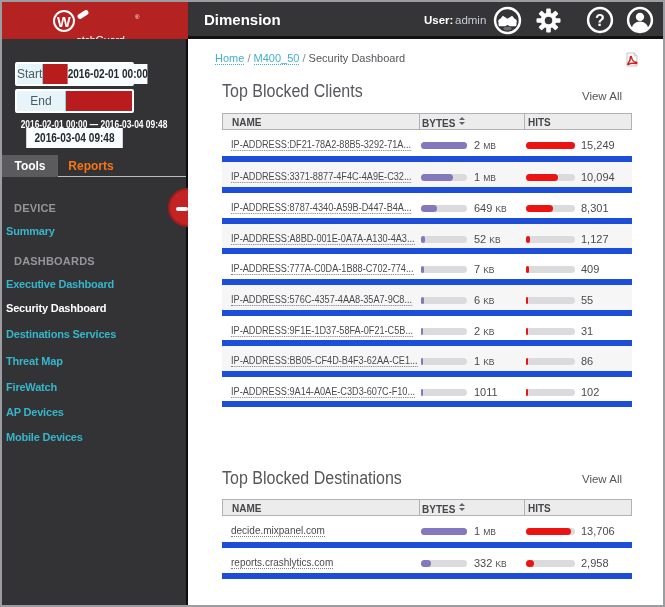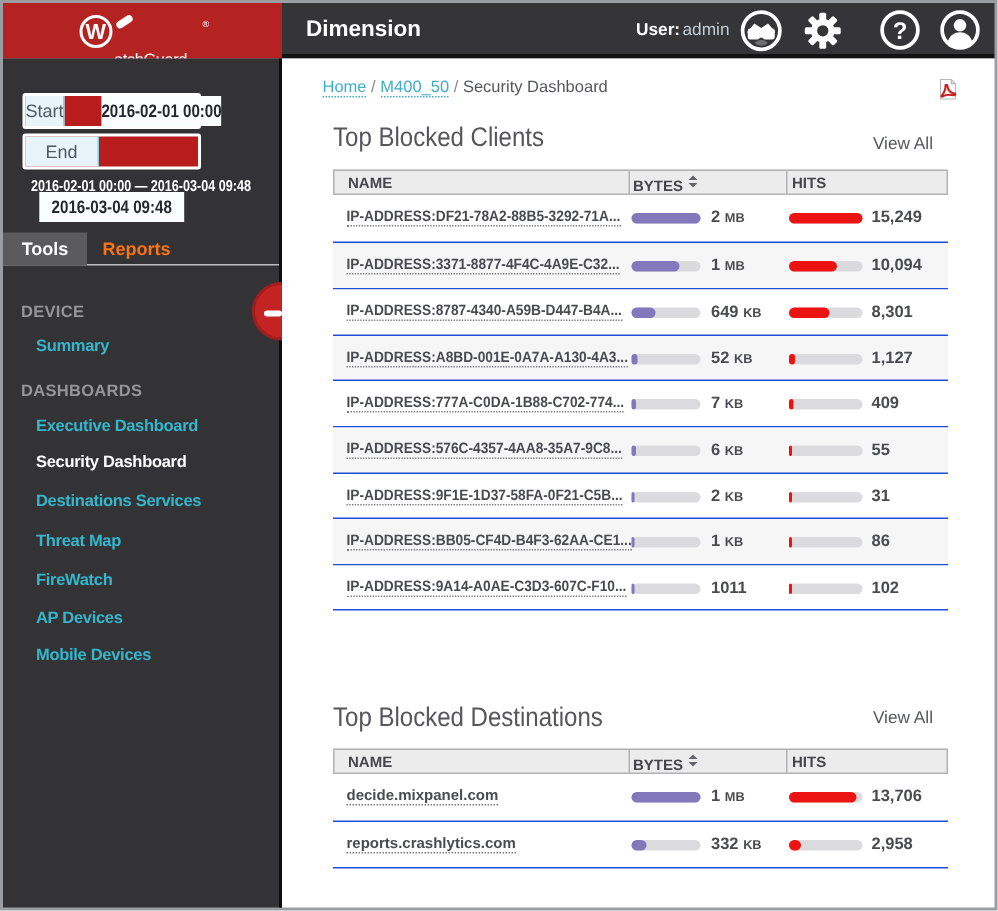--- a/index.html
+++ b/index.html
@@ -27,21 +27,21 @@
 
 
 .dbox { position:absolute; left:13px; width:119px; height:24px; background:#b91c1c; border:2px solid #fff; border-radius:2px; display:flex;gap:17px; }
 .dbox .lab { width:49px; background:#e7f5fb; border-right:1px solid #86d2e4; color:#4b5a62; font-size:12px; line-height:20px; text-align:center; }
 .dbox .val { flex:1; background:#f9fdfe; color:#23292e; font-size:12px; font-weight:bold; line-height:20px; text-align:center; white-space:nowrap; transform:scaleX(0.84); transform-origin:50% 50%; }
 #drange { position:absolute; left:0; top:79px; width:184px; text-align:center; color:#fff; font-size:10.5px; font-weight:bold; transform:scaleX(0.8); transform-origin:50% 50%; white-space:nowrap; }
 #tabs { position:absolute; left:0; top:116px; width:184px; height:22px; border-bottom:1px solid #bcbcbe; }
 #tabtools { position:absolute; left:0; top:0; width:56px; height:22px; background:#5b5b5e; color:#fff; font-size:12px; font-weight:bold; text-align:center; line-height:22px; }
 #tabreports { position:absolute; left:56px; top:0; width:66px; height:22px; color:#f97316; font-size:12px; font-weight:bold; text-align:center; line-height:22px; }
 .mhead { position:absolute; left:12px; color:#96969a; font-size:11px; font-weight:bold; letter-spacing:0.2px; }
-.mitem { position:absolute; left:22px; color:#35b6cc; font-size:11px; font-weight:bold; letter-spacing:-0.2px; }
+.mitem { position:absolute; left:4px; color:#35b6cc; font-size:11px; font-weight:bold; letter-spacing:-0.2px; }
 .mitem.on { color:#fff; }
 #minusbtn { position:absolute; left:168px; top:188px; width:39px; height:39px; border-radius:50%; background:#c42323; border:2px solid #a31c1c; z-index:5; }
 #minusbtn .bar { position:absolute; left:6px; top:16.5px; width:11.5px; height:4.3px; background:#fff; border-radius:2px; }
 
 
 #crumbs { position:absolute; left:27px; top:13px; font-size:11px; color:#8a8a8d; }
 #crumbs a { color:#3fafc9; text-decoration:none; border-bottom:1px dotted #3fafc9; }
 #crumbs .cur { color:#55565a; }
 #pdficon { position:absolute; left:437px; top:13px; }
 .h1 { position:absolute; left:34px; font-size:18px; color:#56565b; transform:scaleX(0.89); transform-origin:0 0; white-space:nowrap; }
@@ -49,21 +49,21 @@
 .tbl { position:absolute; left:34px; width:410px; }
 .thead { position:relative; height:17px; background:#ececec; border:1px solid #b2b2b4; font-size:10px; font-weight:bold; color:#46464a; }
 .thead .c1 { position:absolute; left:9px; top:3px; }
 .thead .c2 { position:absolute; left:199px; top:3px; }
 .thead .c3 { position:absolute; left:305px; top:3px; }
 .thead .sep1 { position:absolute; left:196px; top:0; width:1px; height:15px; background:#b2b2b4; }
 .thead .sep2 { position:absolute; left:301px; top:0; width:1px; height:15px; background:#b2b2b4; }
 .sort { display:inline-block; position:relative; width:7px; height:10px; margin-left:4px; }
 .sort:before { content:""; position:absolute; left:0; top:0; border-left:3px solid transparent; border-right:3px solid transparent; border-bottom:3.5px solid #63636a; }
 .sort:after { content:""; position:absolute; left:0; top:5px; border-left:3px solid transparent; border-right:3px solid transparent; border-top:3.5px solid #63636a; }
-.row { position:relative; height:30.6px; border-bottom:1px solid #1d4ed8; background:#fff; font-size:11px; color:#4a4b4f;font-weight:bold; }
+.row { position:relative; height:30.6px; border-bottom:6px solid #1d4ed8; background:#fff; font-size:11px; color:#4a4b4f; }
 .thead + .row, .thead + .row + .row { height:31.6px; }
 .row .nm { font-size:10px; }
 .t1 .nm { display:inline-block; transform:scaleX(0.915); transform-origin:0 60%; }
 .row.alt { background:#f6f6f7; }
 .row .nm { position:absolute; left:9px; top:9px; border-bottom:1px dotted #7a7b7f; }
 .bar { position:absolute; top:12px; height:7px; border-radius:3.5px; background:#dbdbdd; }
 .bbar { left:199px; width:46px; }
 .hbar { left:304px; width:49px; }
 .bar .fill { position:absolute; left:0; top:0; height:7px; border-radius:3.5px; }
 .fb { background:#8278bb; }

